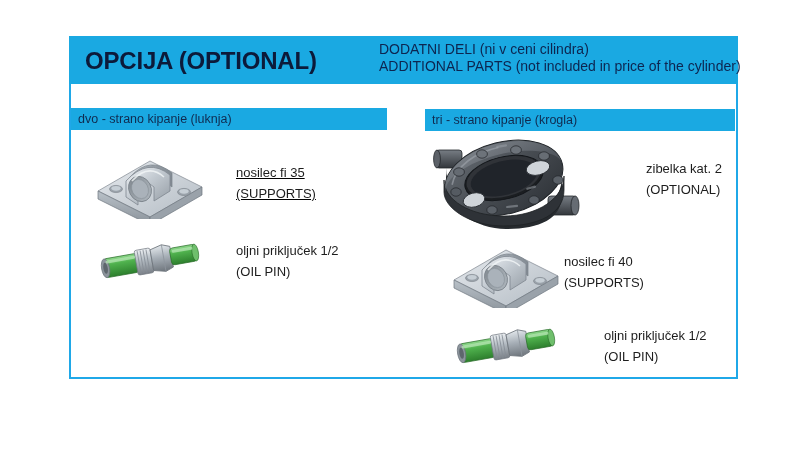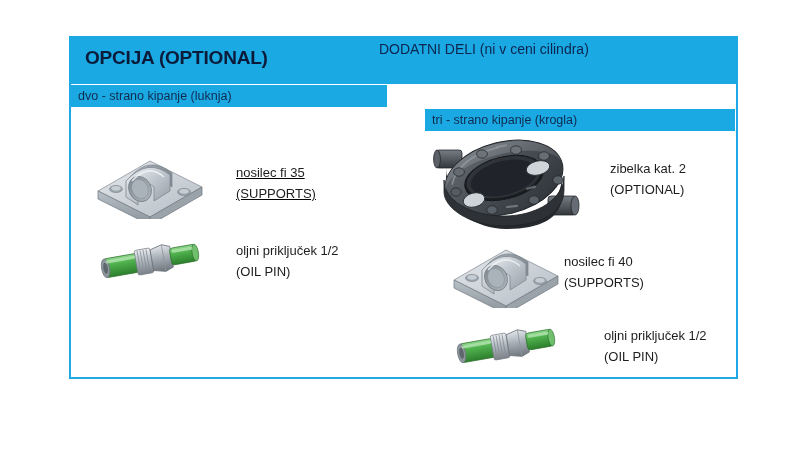--- a/index.html
+++ b/index.html
@@ -44,21 +44,21 @@
     height: 48px;
     background: #1aa9e2;
     box-sizing: border-box;
     display: flex;
     align-items: center;
   }
   .title-main {
     position: absolute;
     left: 16px;
     top: 11px;
-    font-size: 19px;
+    font-size: 24px;
     font-weight: bold;
     color: #0c1a3a;
     letter-spacing: -0.2px;
     white-space: nowrap;
   }
   .header-sub {
     position: absolute;
     left: 310px;
     top: 5px;
     width: 350px;
@@ -78,21 +78,21 @@
     box-sizing: border-box;
     display: flex;
     align-items: center;
     padding-left: 7px;
   }
   .col-head .lbl {
     font-size: 12.5px;
     color: #102a4f;
     white-space: nowrap;
   }
-  .col-head.left  { left: 71px;  top: 85px; width: 316px; }
+  .col-head.left  { left: 71px;  top: 108px; width: 316px; }
   .col-head.right { left: 425px; top: 109px; width: 310px; }
 
   
   .item-row {
     position: absolute;
     display: flex;
     align-items: center;
   }
   .item-art {
     position: relative;
@@ -106,40 +106,41 @@
   }
   .item-text .l2 { display: block; }
 
   
   .row-l1 { left: 92px;  top: 147px; text-decoration: underline; }
   .row-l1 .item-text { margin-left: 28px; }
   .row-l2 { left: 92px;  top: 235px; }
   .row-l2 .item-text { margin-left: 28px; }
 
   
-  .row-r1 { left: 430px; top: 128px; }
+  .row-r1 { left: 430px; top: 128px; gap: 36px; }
   .row-r1 .item-text { margin-left: 28px; }
   .row-r2 { left: 448px; top: 236px; }
   .row-r2 .item-text { }
   .row-r3 { left: 448px; top: 320px; }
   .row-r3 .item-text { margin-left: 40px; }
 
   svg { display: block; }
 </style>
 </head>
 <body>
 
 <div id="canvas">
 
   <div class="panel"></div>
 
   <div class="header-bar">
     <div class="title-main">OPCIJA (OPTIONAL)</div>
     <div class="header-sub">
       <div class="line">DODATNI DELI (ni v ceni cilindra)</div>
+      <div class="line">ADDITIONAL PARTS (not included in price of the cylinder)</div>
     </div>
   </div>
 
   <div class="col-head left">
     <span class="lbl">dvo - strano kipanje (luknja)</span>
   </div>
   <div class="col-head right">
     <span class="lbl">tri - strano kipanje (krogla)</span>
   </div>
 

